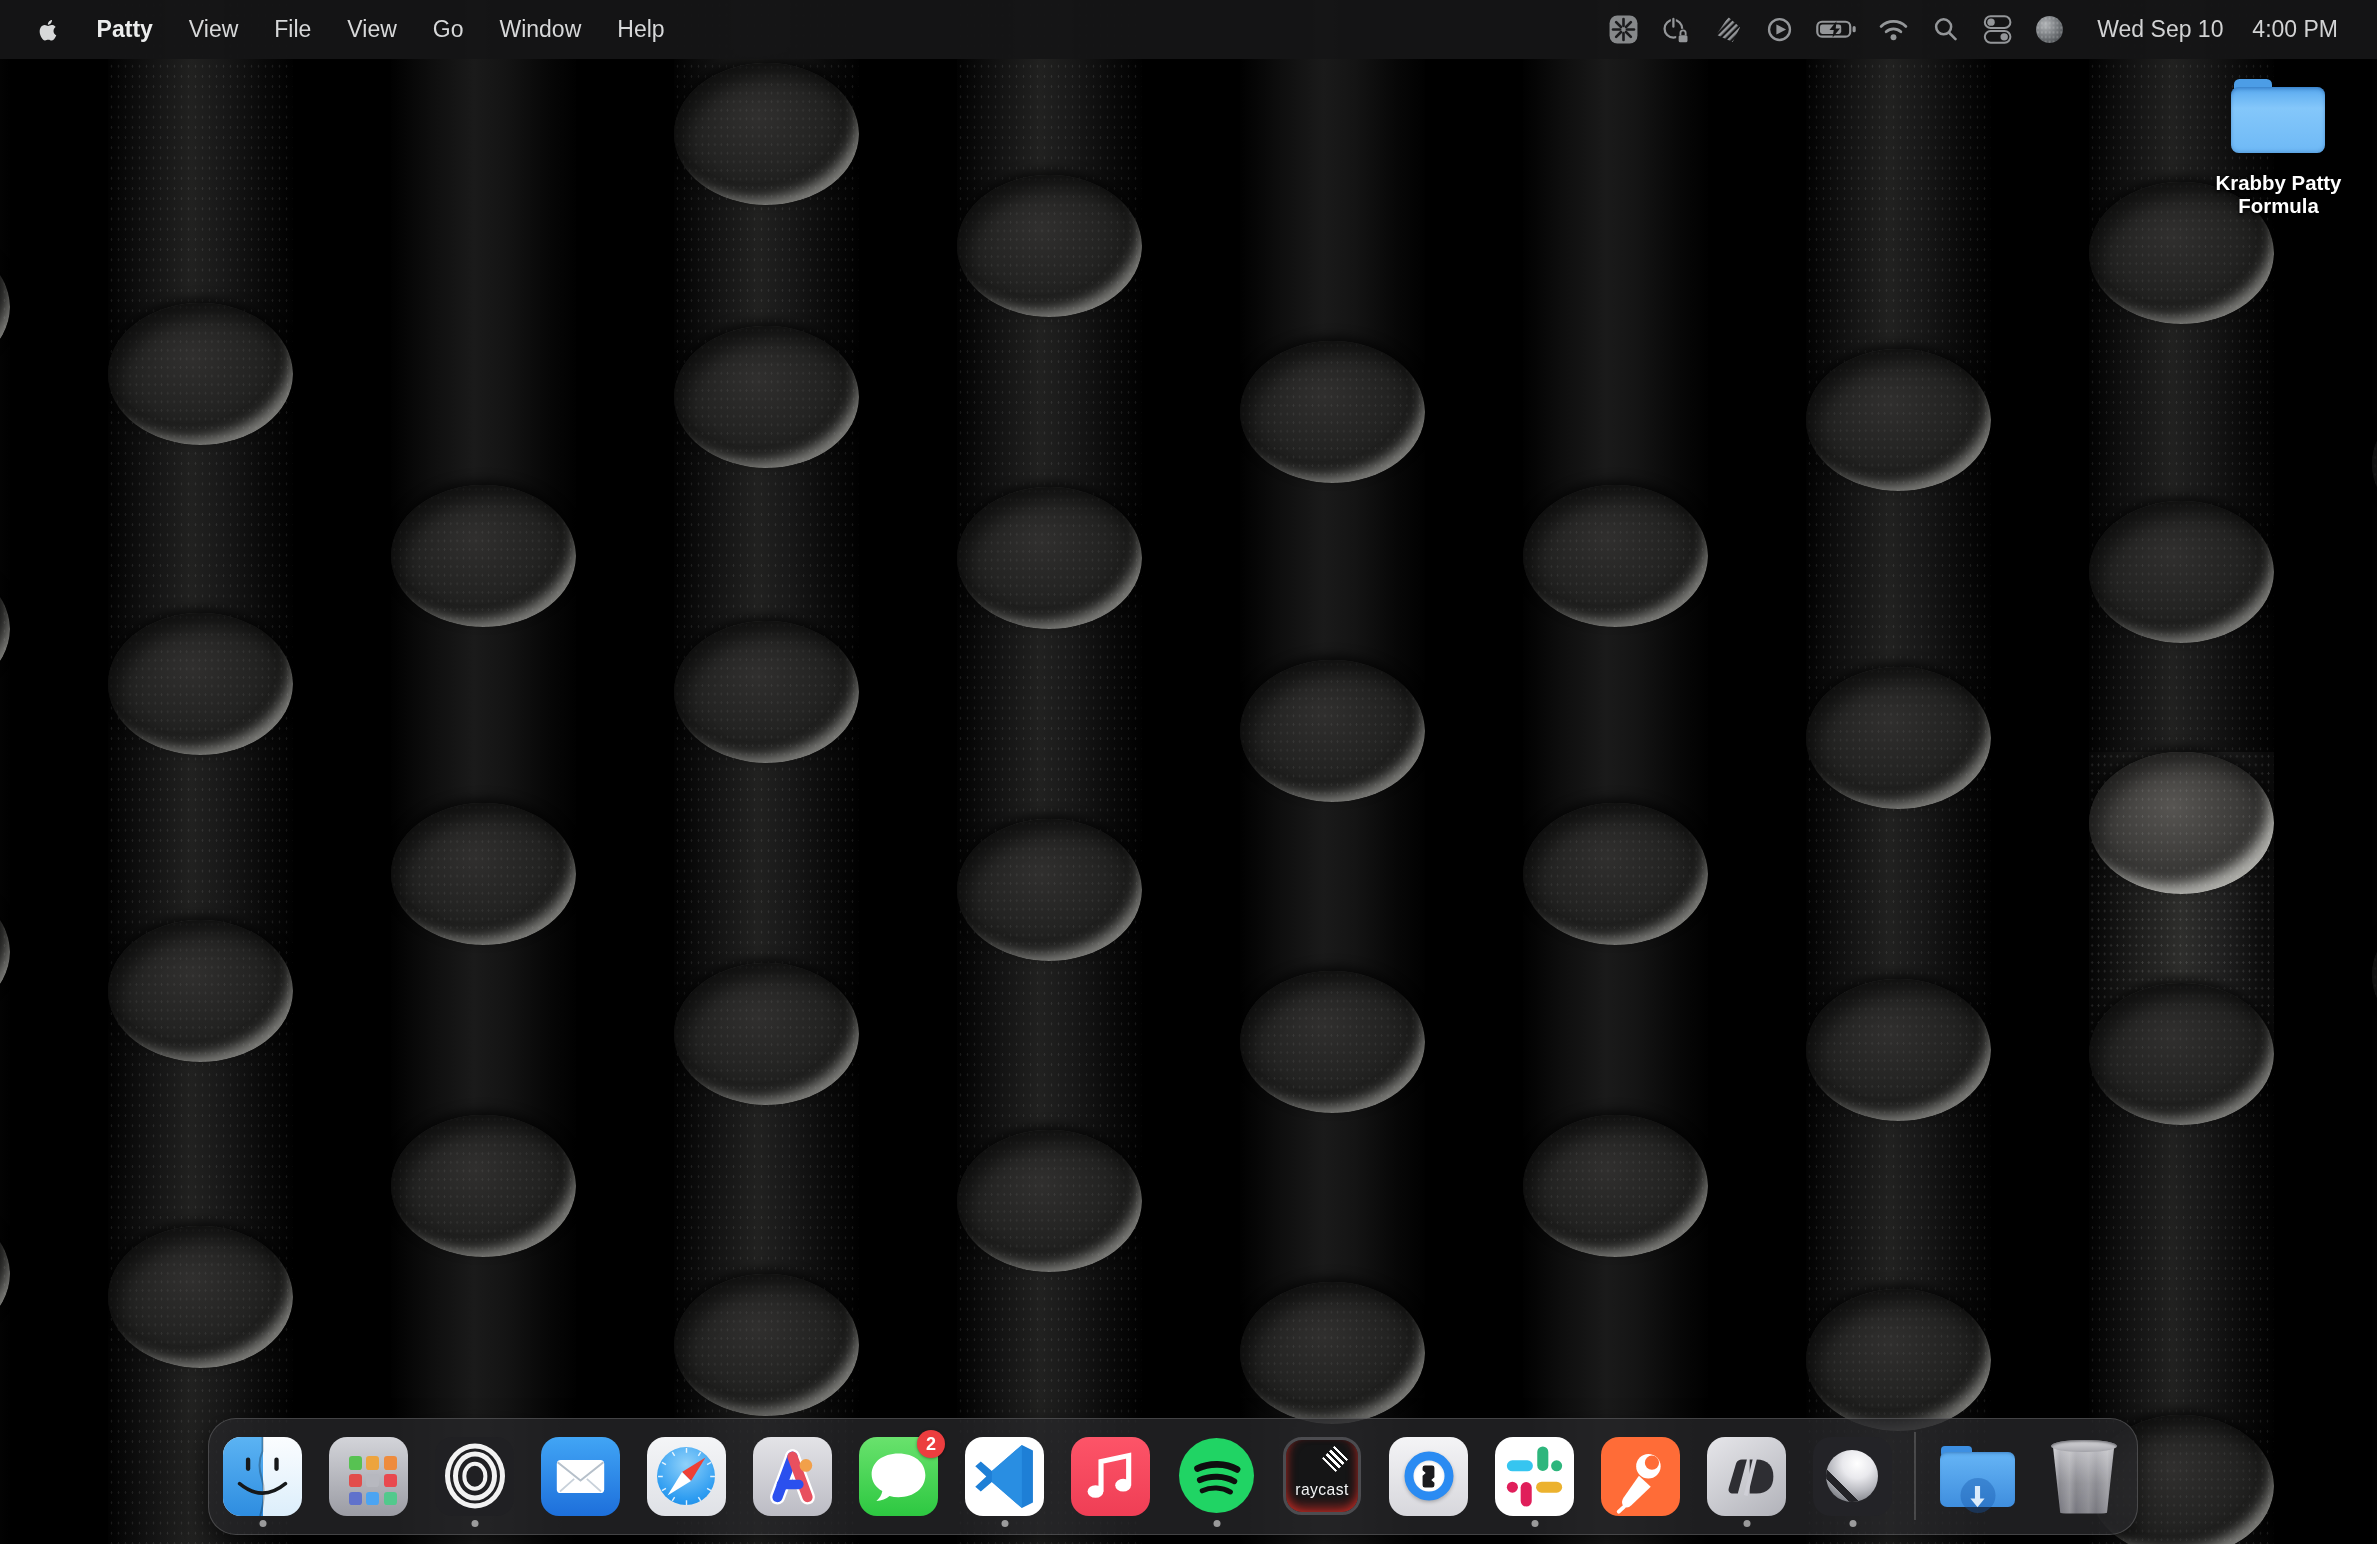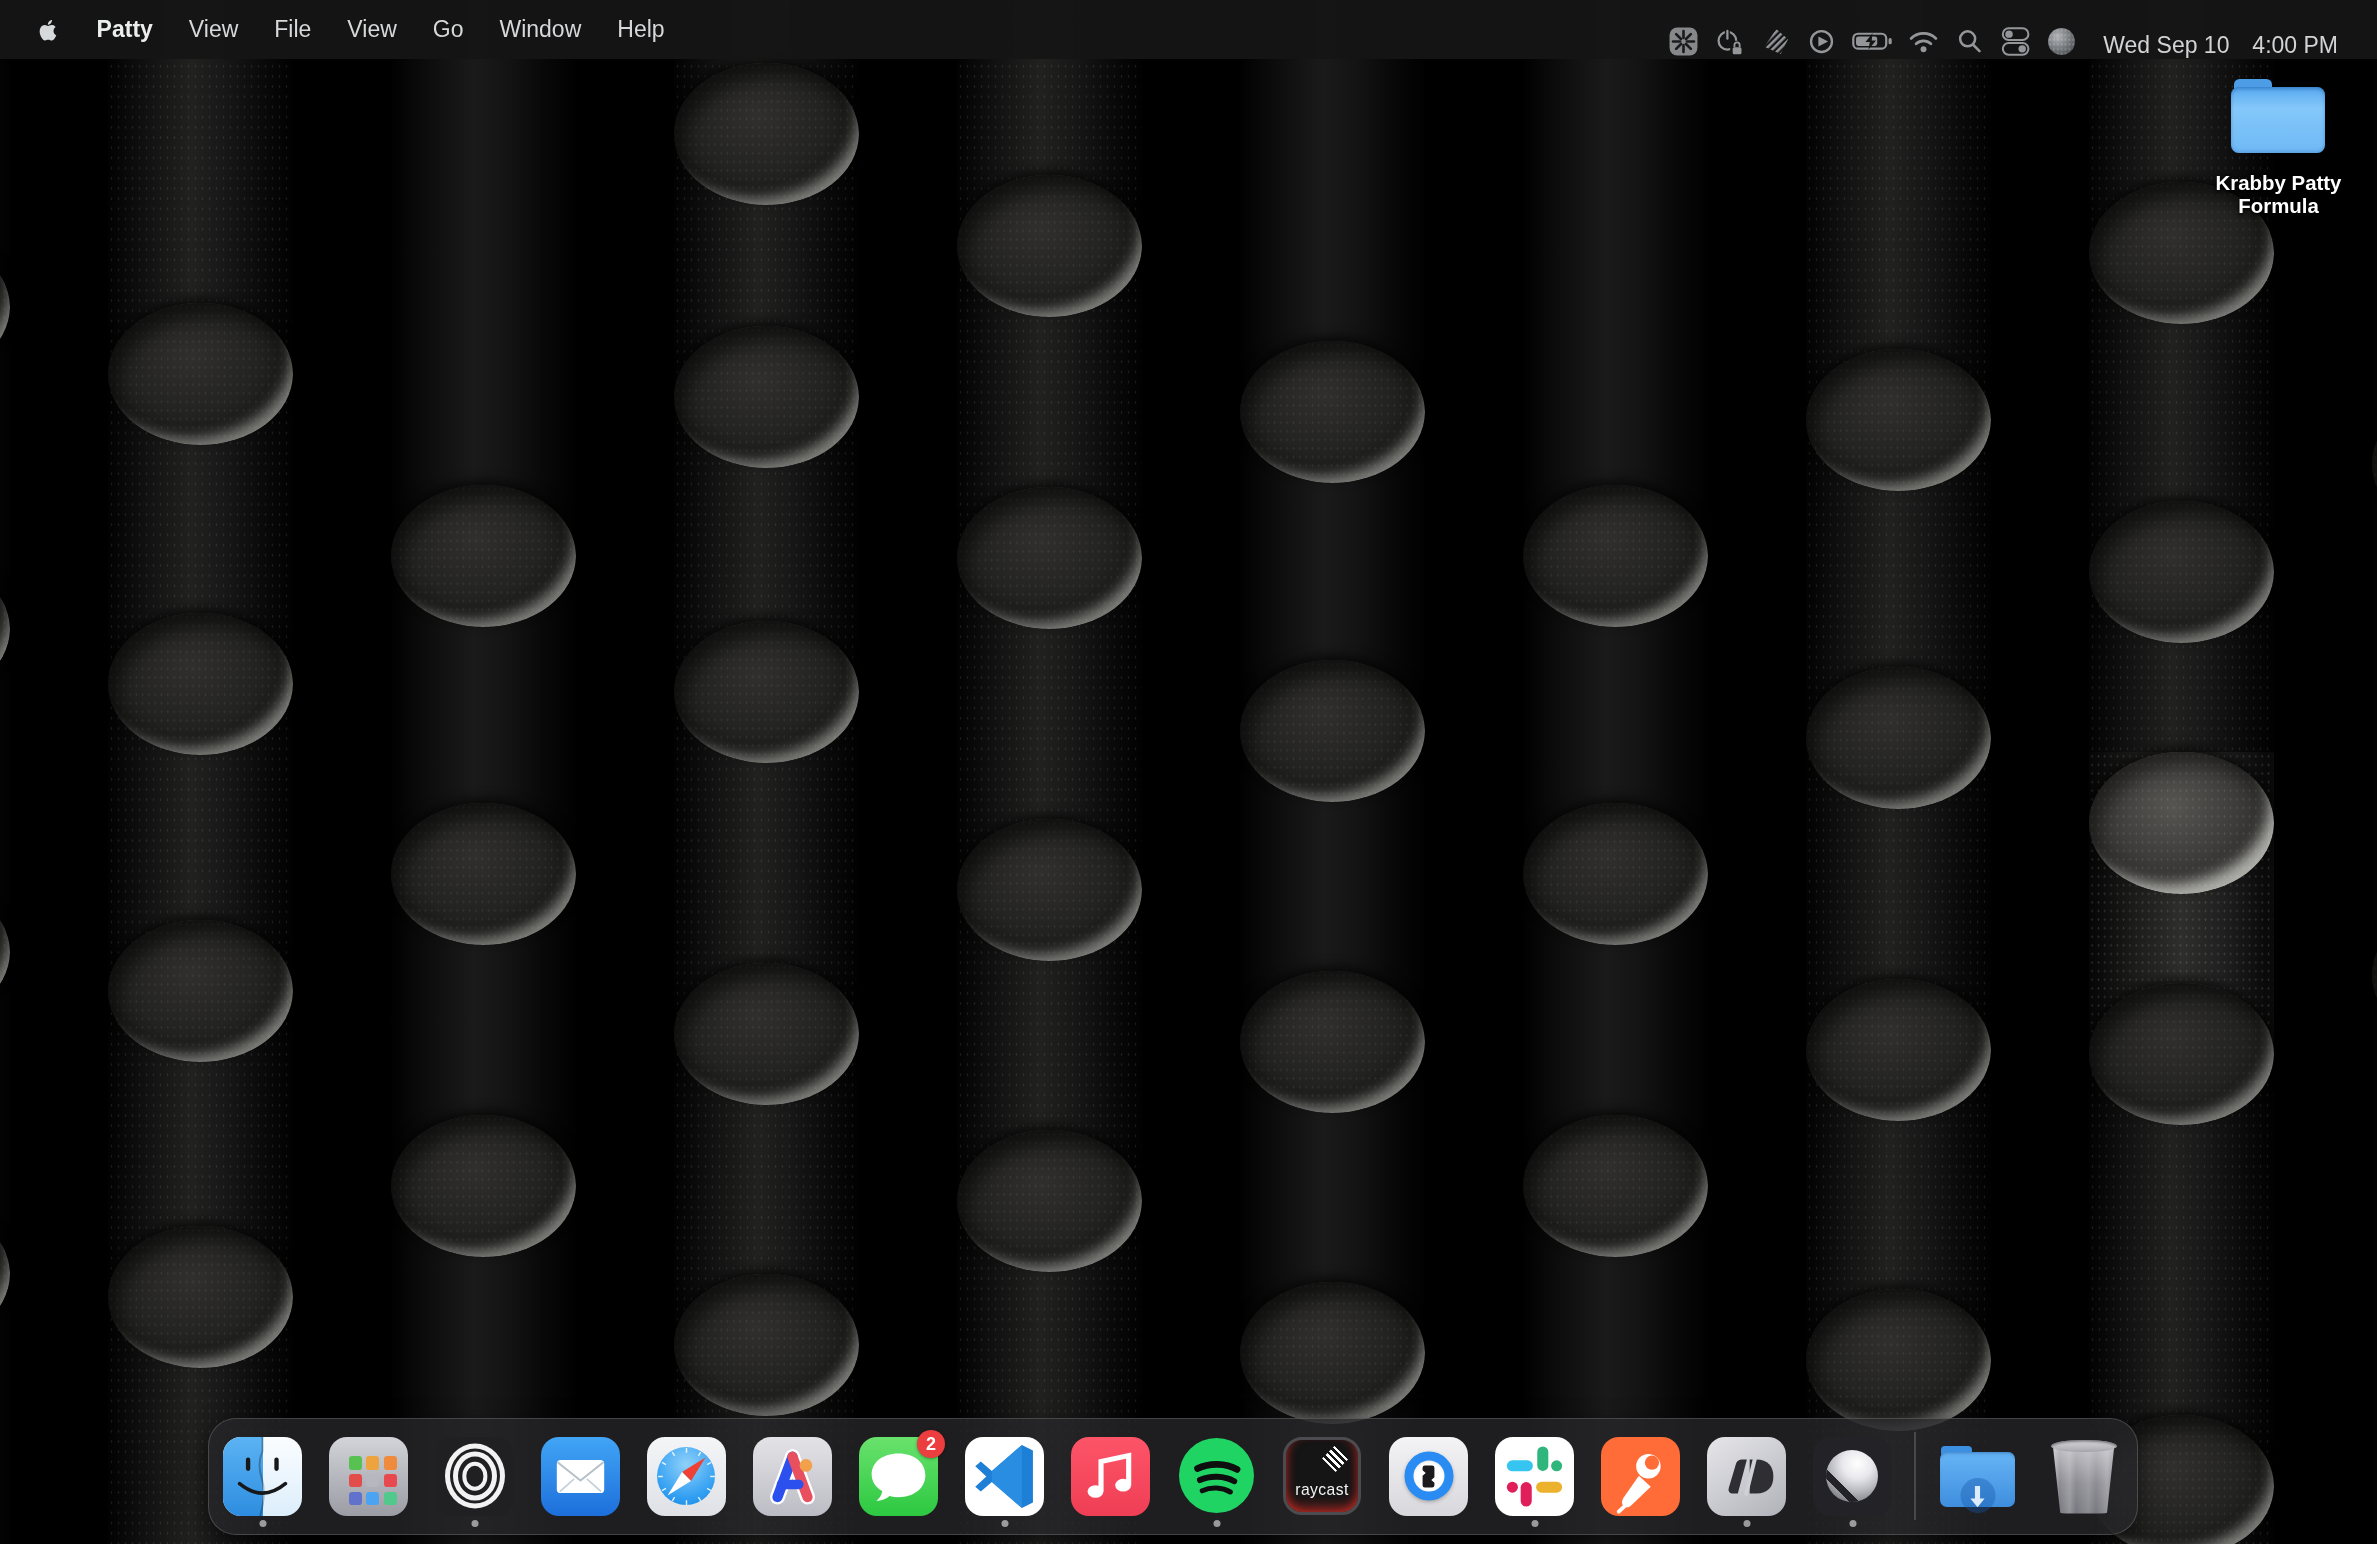--- a/index.html
+++ b/index.html
@@ -30,21 +30,21 @@
     background-size:6.3px 8.6px,100% 100%;
     box-shadow:inset -14px -19px 14px -9.4px rgba(246,246,240,.65),inset 9.4px 12.6px 19px rgba(0,0,0,.45),0 -4.7px 11px rgba(0,0,0,.65);}
 
   
   #menubar{position:absolute;left:0;top:0;width:2377px;height:59px;background:rgba(21,21,22,.96);
     display:flex;align-items:center;z-index:50;}
   #menus-left{display:flex;align-items:center;gap:36px;padding-left:37px;}
   .menu-item{font-size:23px;color:#d7d8d9;line-height:59px;white-space:nowrap;}
   .menu-item.app{font-weight:700;color:#eceded;}
   #apple-logo{width:23.6px;height:28px;display:block;}
-  #status-cluster{position:absolute;right:39px;top:0;height:59px;display:flex;align-items:flex-end;gap:15px;z-index:51;}
+  #status-cluster{position:absolute;right:39px;top:0;height:59px;display:flex;align-items:center;gap:21px;z-index:51;}
   .status-icon{width:31px;height:35px;display:flex;align-items:center;justify-content:center;opacity:.88;}
   .mb-text{font-size:23px;color:#d2d3d4;white-space:nowrap;}
   #mb-date{margin-left:11px;}
   #mb-time{margin-left:7.9px;}
   .siri-marble{width:27px;height:27px;border-radius:50%;
     background-image:radial-gradient(rgba(255,255,255,.25) 0.8px,transparent 1.1px),
      radial-gradient(circle at 35% 32%,#c7cacd 0%,#8e9296 40%,#5e6266 75%,#3e4145 100%);
     background-size:3.9px 4.7px,100% 100%;}
 
   

